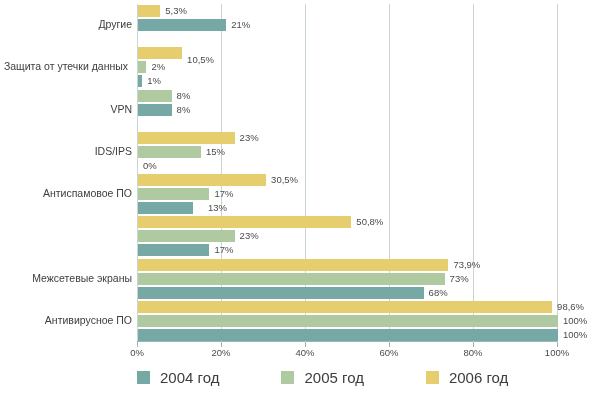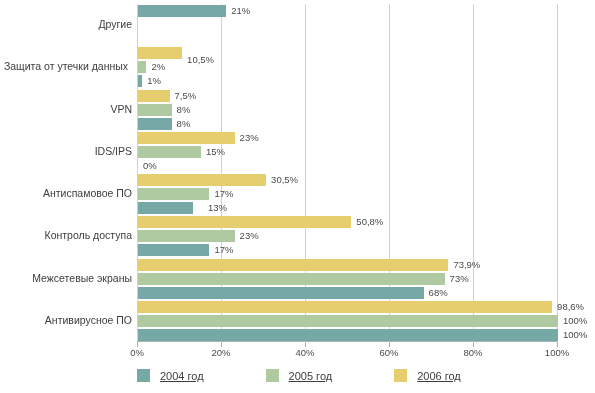--- a/index.html
+++ b/index.html
@@ -131,81 +131,79 @@
     display: flex;
     align-items: center;
     margin-right: 62px;
   }
   .legend-swatch {
     width: 13px;
     height: 13px;
     margin-right: 10px;
   }
   .legend-text {
-    font-size: 11px;
+    font-size: 15px;
     color: #3d3d3d;
     white-space: nowrap;
-    text-decoration: underline;
   }
 </style>
 </head>
 <body>
 
 <div id="chart-root">
 
   <div id="cat-labels">
       <div class="cat-label" style="top: 14.125px;">Другие</div>
       <div class="cat-label" style="top: 56.375px; text-align: center;">Защита от утечки данных</div>
       <div class="cat-label" style="top: 140.875px;">IDS/IPS</div>
       <div class="cat-label" style="top: 98.625px;">VPN</div>
       <div class="cat-label" style="top: 183.125px;">Антиспамовое ПО</div>
-      <div class="cat-label" style="top: 225.375px;">Контроль доступа</div>
       <div class="cat-label" style="top: 267.625px;">Межсетевые экраны</div>
       <div class="cat-label" style="top: 309.875px;">Антивирусное ПО</div>
     </div>
 
   <div id="plot-area">
     <div class="axis-line-y"></div>
     <div class="axis-line-x"></div>
   <div class="tick-mark" style="left: 0px; bottom: -5px;"></div>
       <div class="gridline" style="left: 84px;"></div>
       <div class="tick-mark" style="left: 84px; bottom: -5px;"></div>
       <div class="gridline" style="left: 168px;"></div>
       <div class="tick-mark" style="left: 168px; bottom: -5px;"></div>
       <div class="gridline" style="left: 252px;"></div>
       <div class="tick-mark" style="left: 252px; bottom: -5px;"></div>
       <div class="gridline" style="left: 336px;"></div>
       <div class="tick-mark" style="left: 336px; bottom: -5px;"></div>
       <div class="gridline" style="left: 420px;"></div>
       <div class="tick-mark" style="left: 420px; bottom: -5px;"></div>
       <div class="group" style="top: 1.125px;">
         <div class="bar-row">
+          <div class="bar" style="width: 22.26px; background: rgb(230, 206, 110);"></div>
+          <div class="bar-label" style="left: 27.26px;">5,3%</div>
+        </div>
+        <div class="bar-row">
           <div class="bar" style="width: 88.2px; background: rgb(118, 168, 165);"></div>
           <div class="bar-label" style="left: 93.2px;">21%</div>
         </div>
       </div>
       <div class="group" style="top: 43.375px;">
         <div class="bar-row">
           <div class="bar" style="width: 44.1px; background: rgb(230, 206, 110);"></div>
           <div class="bar-label" style="left: 49.1px; margin-top: 7px;">10,5%</div>
         </div>
         <div class="bar-row">
           <div class="bar" style="width: 8.4px; background: rgb(175, 201, 161);"></div>
           <div class="bar-label" style="left: 13.4px;">2%</div>
         </div>
         <div class="bar-row">
           <div class="bar" style="width: 4.2px; background: rgb(118, 168, 165);"></div>
           <div class="bar-label" style="left: 9.2px;">1%</div>
         </div>
       </div>
       <div class="group" style="top: 85.625px;">
-        <div class="bar-row">
-          <div class="bar" style="width: 31.5px; background: rgb(230, 206, 110);"></div>
-          <div class="bar-label" style="left: 36.5px;">7,5%</div>
-        </div>
         <div class="bar-row">
           <div class="bar" style="width: 33.6px; background: rgb(175, 201, 161);"></div>
           <div class="bar-label" style="left: 38.6px;">8%</div>
         </div>
         <div class="bar-row">
           <div class="bar" style="width: 33.6px; background: rgb(118, 168, 165);"></div>
           <div class="bar-label" style="left: 38.6px;">8%</div>
         </div>
       </div>
       <div class="group" style="top: 127.875px;">

